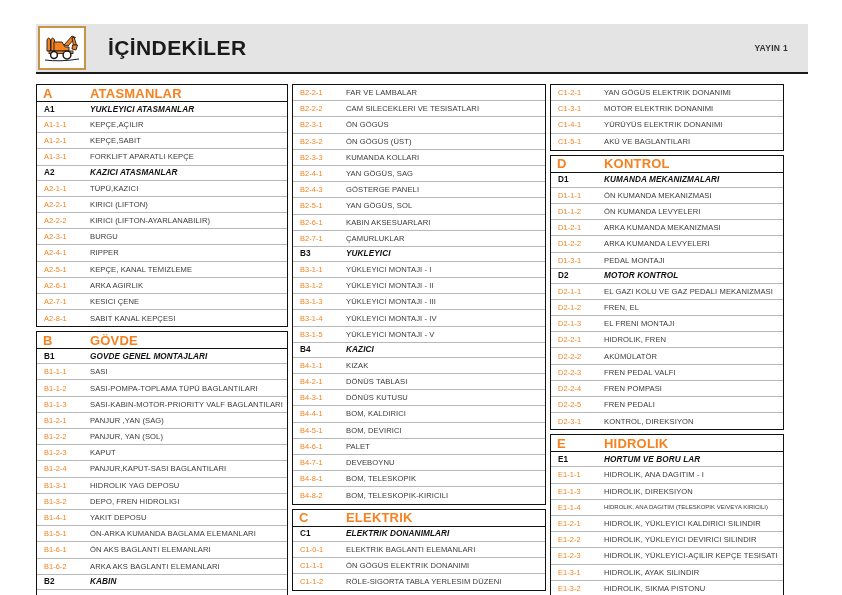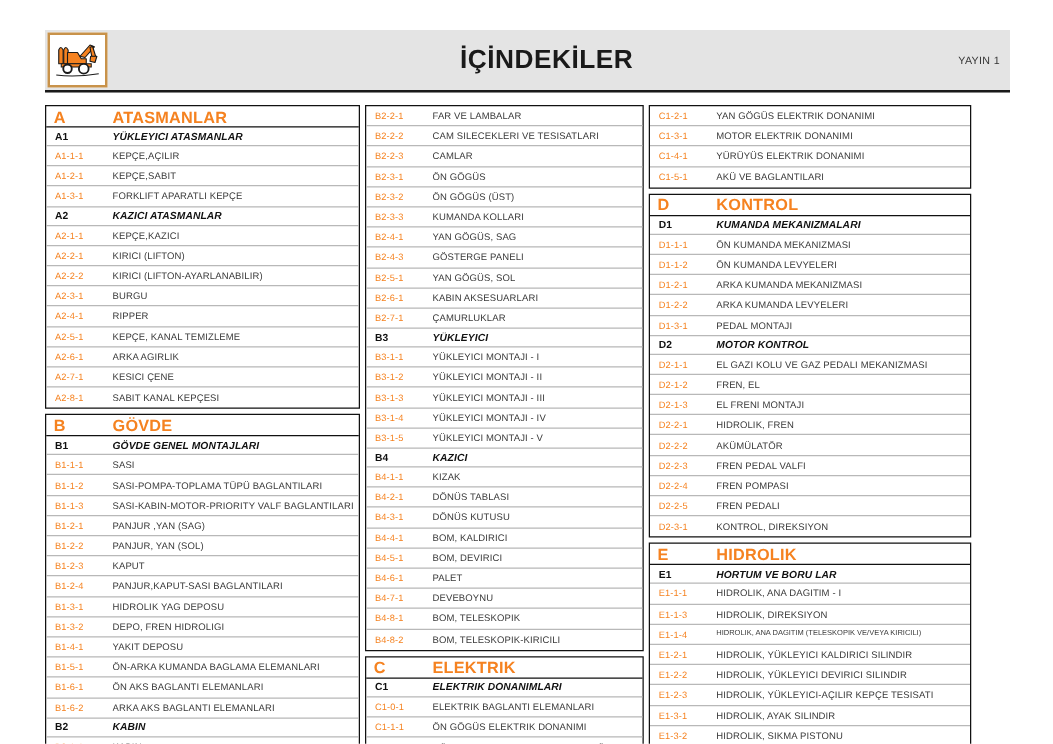--- a/index.html
+++ b/index.html
@@ -28,21 +28,20 @@
     position: absolute;
     left: 36px;
     top: 24px;
     width: 772px;
     height: 50px;
     background: #e4e4e4;
     border-bottom: 2px solid #1a1a1a;
     box-sizing: border-box;
     display: flex;
     align-items: center;
-    text-align: center;
   }
 
   .logo-box {
     width: 48px;
     height: 44px;
     margin-left: 2px;
     background: #ffffff;
     border: 2px solid #c8924a;
     box-sizing: border-box;
     display: flex;
@@ -58,44 +57,45 @@
     color: #1a1a1a;
     letter-spacing: 0.4px;
     margin-left: 22px;
     flex: 1 1 auto;
     white-space: nowrap;
   }
 
   .header-issue {
     font-size: 8.5px;
     color: #333333;
-    padding-right: 8px;
+    padding-right: 20px;
     letter-spacing: 0.3px;
     white-space: nowrap;
+    font-weight: bold;
   }
 
   
   .columns {
     position: absolute;
     left: 36px;
     top: 84px;
     width: 772px;
     height: 487px;
     display: flex;
     box-sizing: border-box;
   }
 
   .col {
     box-sizing: border-box;
     position: relative;
     background: #fff;
   }
   .col-1 { width: 252px; }
-  .col-2 { width: 223px; margin-left: 4px; }
-  .col-3 { width: 258px; margin-left: 4px; }
+  .col-2 { width: 254px; margin-left: 4px; }
+  .col-3 { width: 234px; margin-left: 4px; }
 
   
   .block {
     border: 1.6px solid #111111;
     border-bottom: none;
     box-sizing: border-box;
   }
   .block.capped { border-bottom: 1.6px solid #111111; }
 
   .row {
@@ -224,21 +224,21 @@
           <div class="row">
             <div class="code">A1-3-1</div>
             <div class="desc">FORKLIFT APARATLI  KEPÇE</div>
           </div>
           <div class="row subsection">
             <div class="code">A2</div>
             <div class="desc">KAZICI ATASMANLAR</div>
           </div>
           <div class="row">
             <div class="code">A2-1-1</div>
-            <div class="desc">KEPÇE,KAZICI</div>
+            <div class="desc">TÜPÜ,KAZICI</div>
           </div>
           <div class="row">
             <div class="code">A2-2-1</div>
             <div class="desc">KIRICI (LIFTON)</div>
           </div>
           <div class="row">
             <div class="code">A2-2-2</div>
             <div class="desc">KIRICI (LIFTON-AYARLANABILIR)</div>
           </div>
           <div class="row">
@@ -342,24 +342,20 @@
         <div class="block capped">
           <div class="row">
             <div class="code">B2-2-1</div>
             <div class="desc">FAR VE LAMBALAR</div>
           </div>
           <div class="row">
             <div class="code">B2-2-2</div>
             <div class="desc">CAM SILECEKLERI VE TESISATLARI</div>
           </div>
           <div class="row">
-            <div class="code">B2-2-3</div>
-            <div class="desc">CAMLAR</div>
-          </div>
-          <div class="row">
             <div class="code">B2-3-1</div>
             <div class="desc">ÖN GÖGÜS</div>
           </div>
           <div class="row">
             <div class="code">B2-3-2</div>
             <div class="desc">ÖN GÖGÜS (ÜST)</div>
           </div>
           <div class="row">
             <div class="code">B2-3-3</div>
             <div class="desc">KUMANDA KOLLARI</div>

